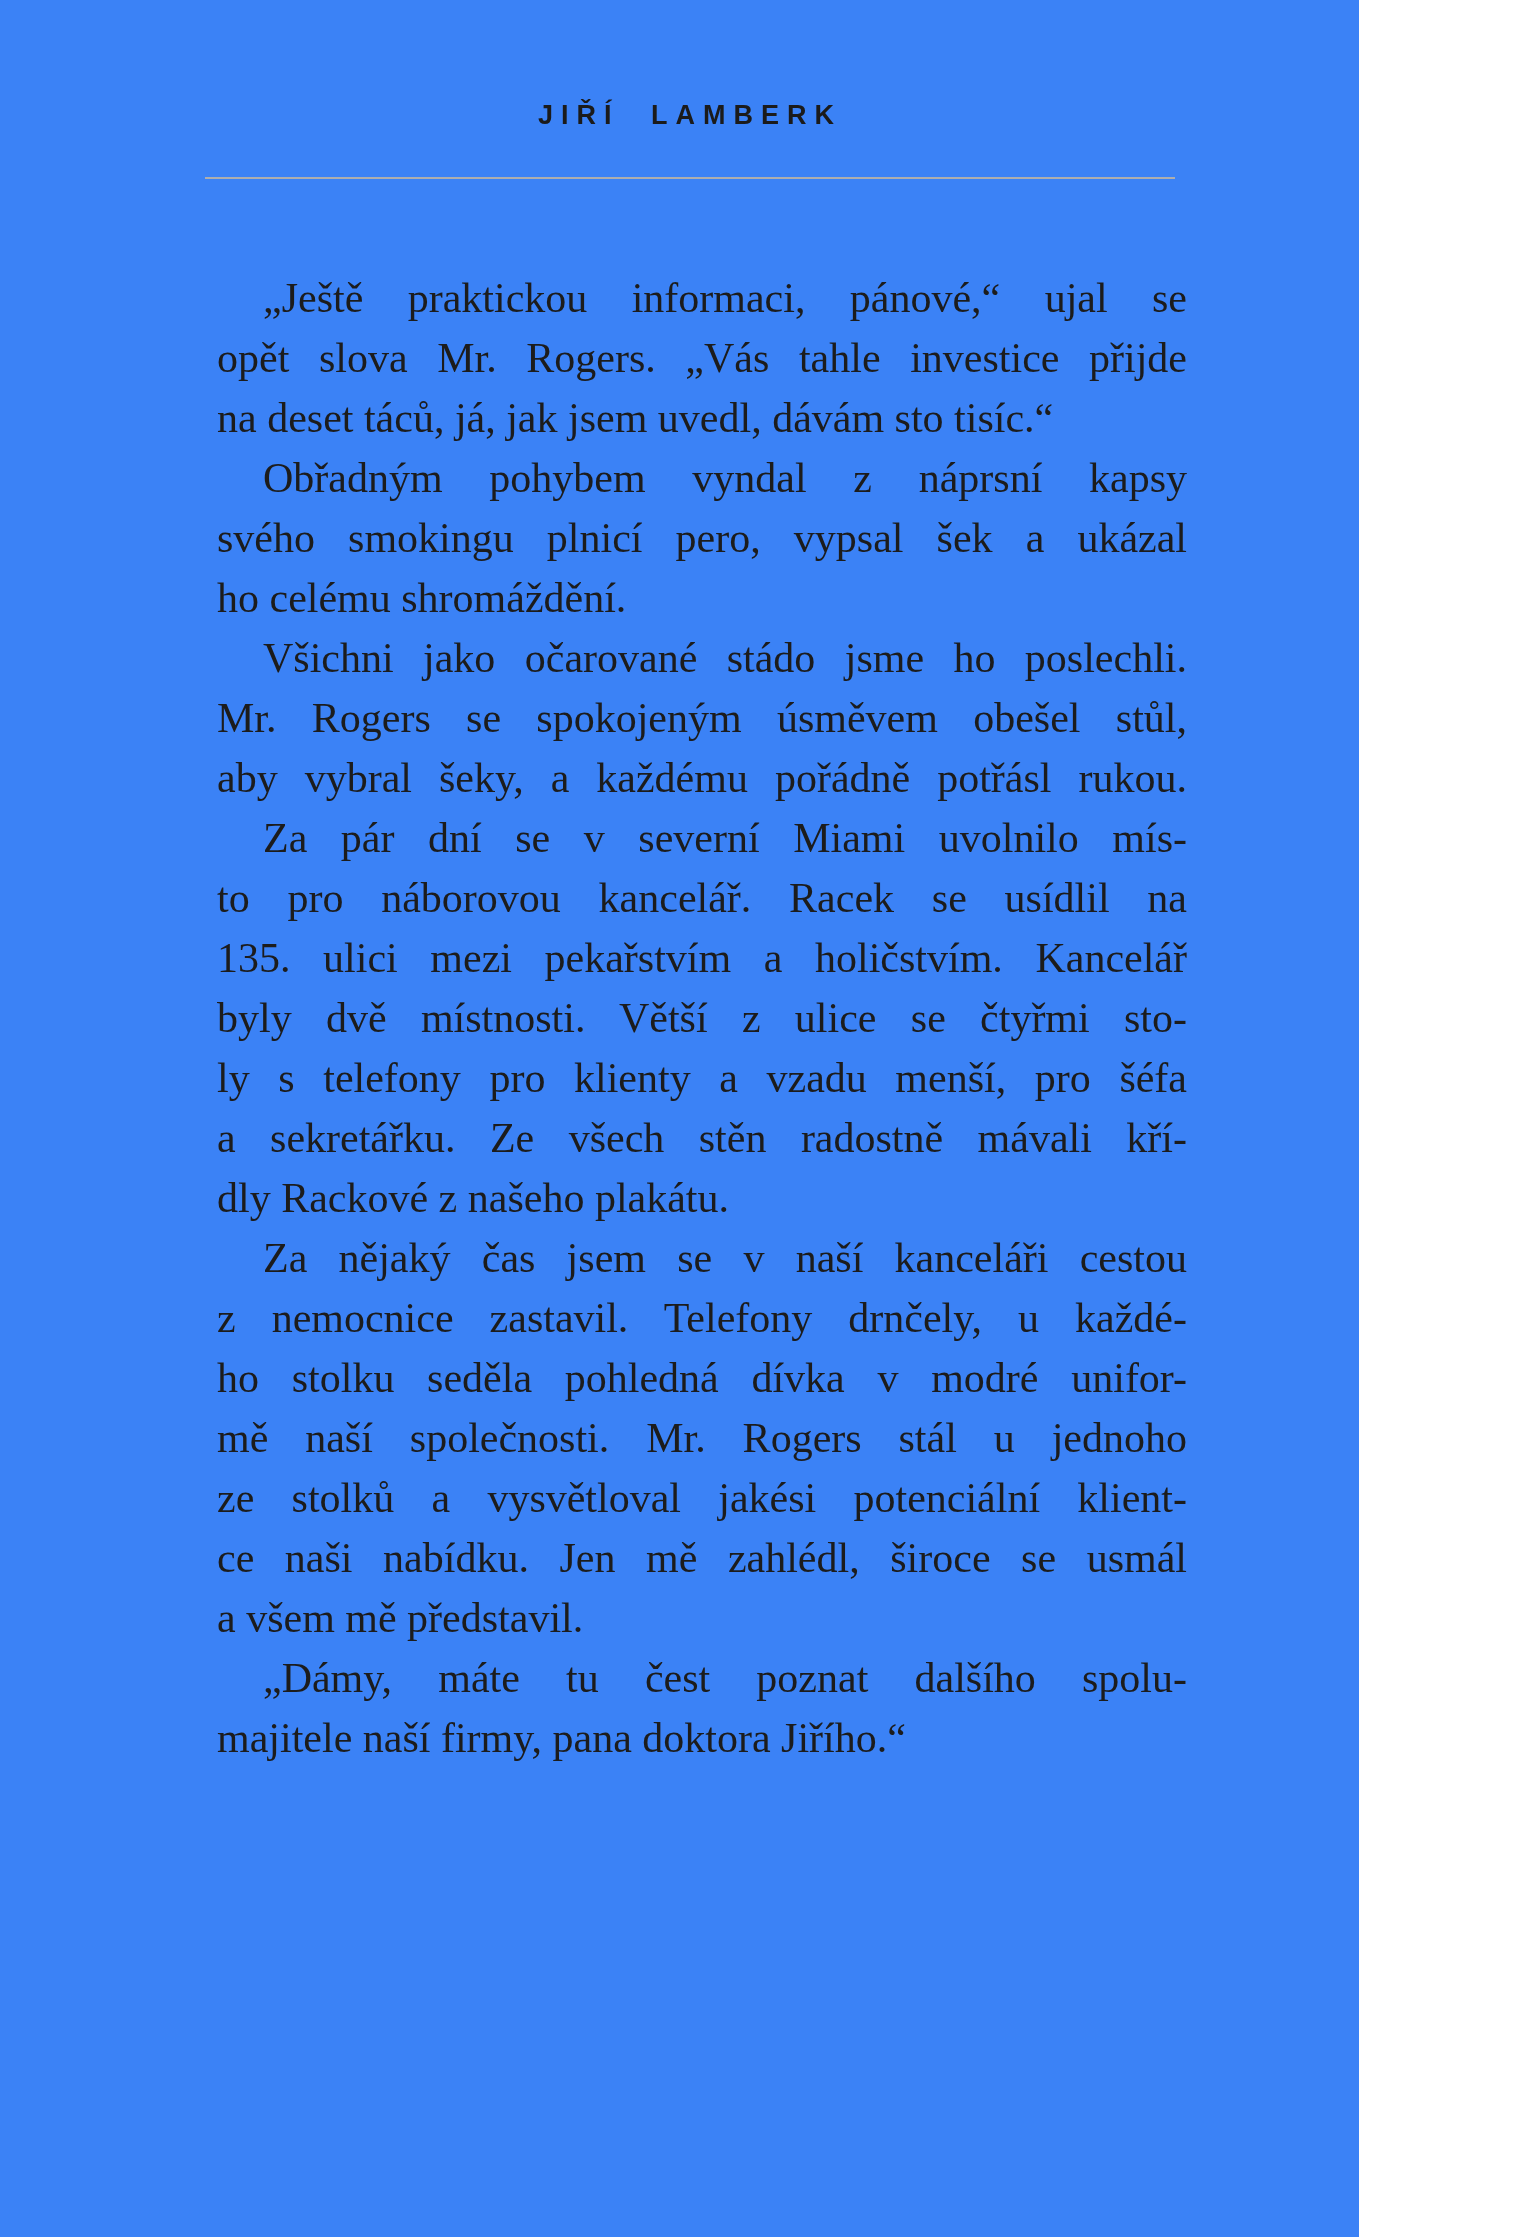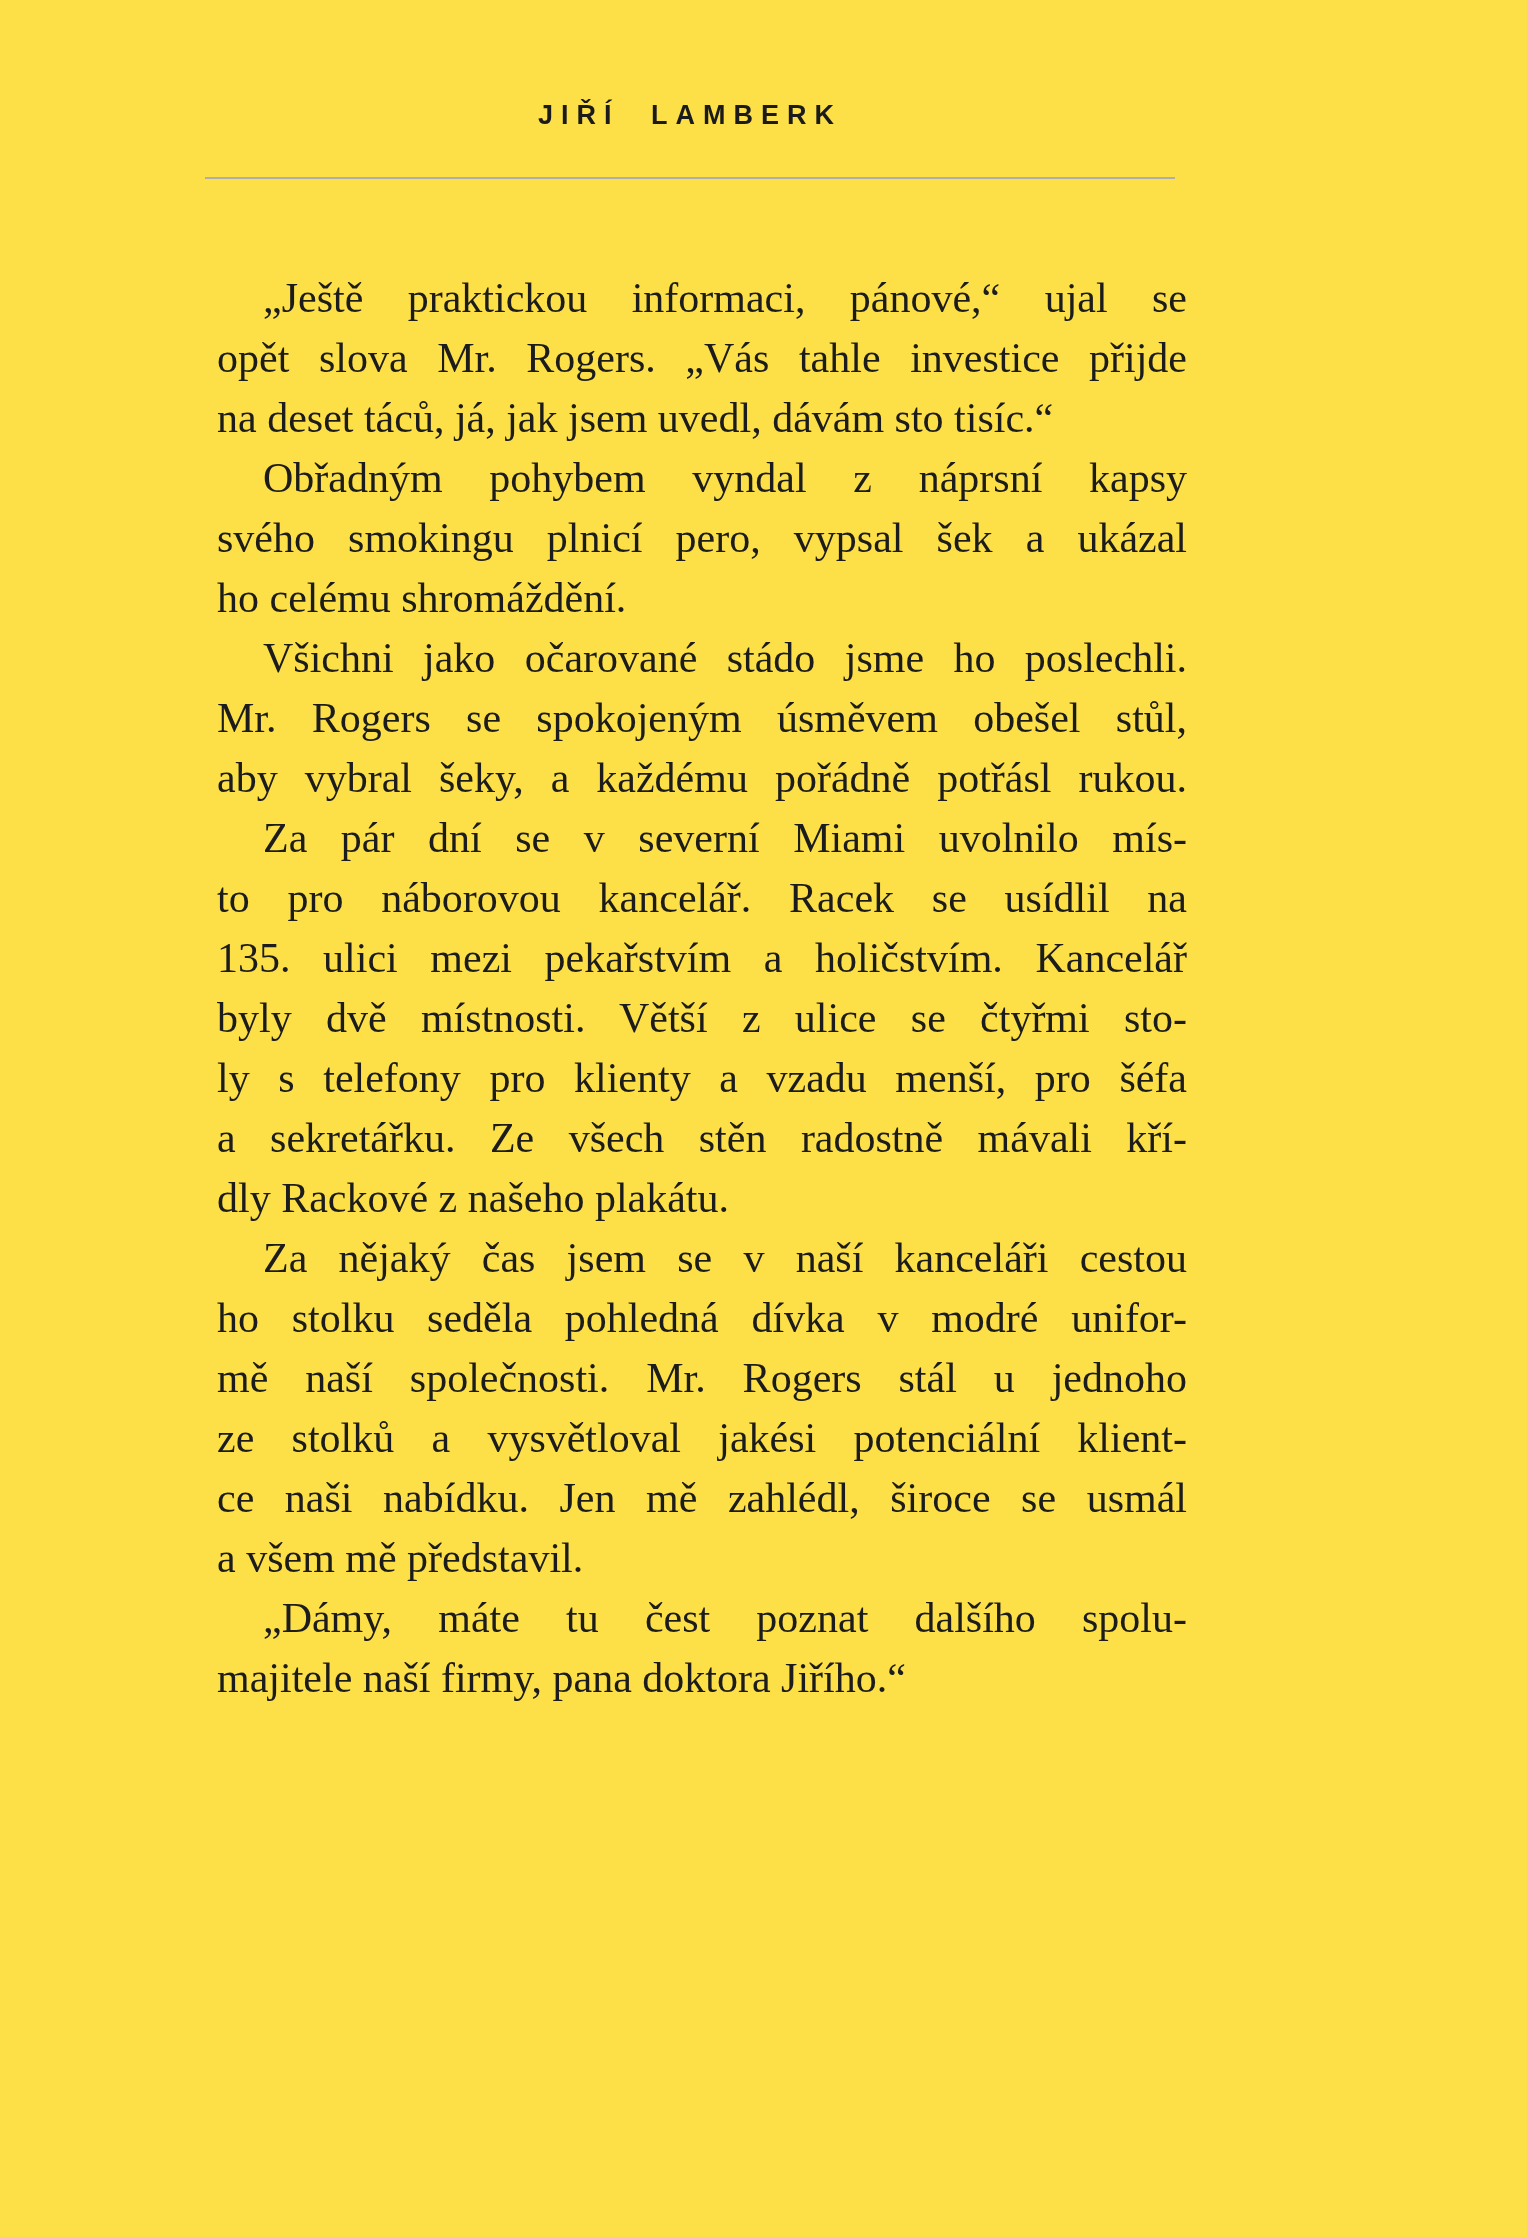--- a/index.html
+++ b/index.html
@@ -2,23 +2,23 @@
 <html><head>
 <meta charset="utf-8">
 <style>
   html, body {
     margin: 0;
     padding: 0;
     background: #ffffff;
   }
   .page {
     position: relative;
-    width: 1527px;
+    width: 1359px;
     height: 2237px;
-    background: #fde047;
+    background: #3b82f6;
     overflow: hidden;
     font-family: "Liberation Serif", "DejaVu Serif", serif;
     color: #1c1c1c;
   }
   .running-head {
     position: absolute;
     top: 100px;
     left: 205px;
     width: 970px;
     text-align: center;
@@ -107,20 +107,21 @@
         <div class="line first">Za pár dní se v severní Miami uvolnilo mís-</div>
         <div class="line">to pro náborovou kancelář. Racek se usídlil na</div>
         <div class="line">135. ulici mezi pekařstvím a holičstvím. Kancelář</div>
         <div class="line">byly dvě místnosti. Větší z ulice se čtyřmi sto-</div>
         <div class="line">ly s telefony pro klienty a vzadu menší, pro šéfa</div>
         <div class="line">a sekretářku. Ze všech stěn radostně mávali kří-</div>
         <div class="line last">dly Rackové z našeho plakátu.</div>
       </div>
       <div class="para">
         <div class="line first">Za nějaký čas jsem se v naší kanceláři cestou</div>
+        <div class="line">z nemocnice zastavil. Telefony drnčely, u každé-</div>
         <div class="line">ho stolku seděla pohledná dívka v modré unifor-</div>
         <div class="line">mě naší společnosti. Mr. Rogers stál u jednoho</div>
         <div class="line">ze stolků a vysvětloval jakési potenciální klient-</div>
         <div class="line">ce naši nabídku. Jen mě zahlédl, široce se usmál</div>
         <div class="line last">a všem mě představil.</div>
       </div>
       <div class="para">
         <div class="line first">„Dámy, máte tu čest poznat dalšího spolu-</div>
         <div class="line last">majitele naší firmy, pana doktora Jiřího.“</div>
       </div>

